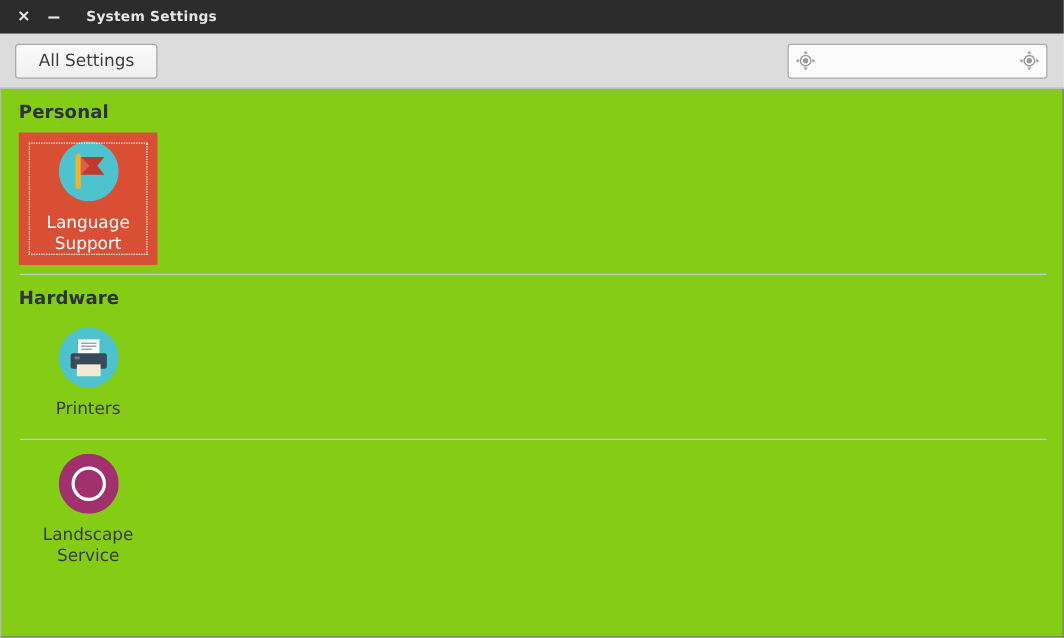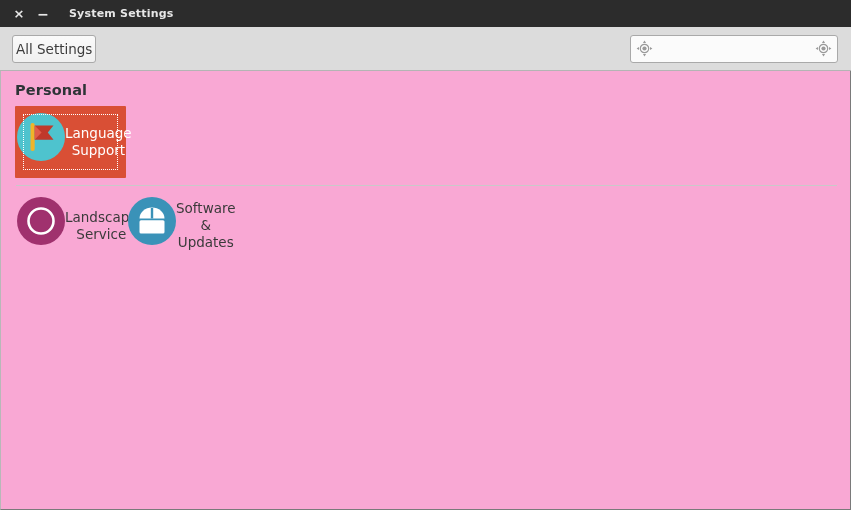--- a/index.html
+++ b/index.html
@@ -63,21 +63,21 @@
     background: #dcdcdc;
     border-bottom: 1px solid #b4b4b4;
     display: flex;
     align-items: center;
     padding: 0 12px;
     box-sizing: border-box;
     position: relative;
   }
   .all-settings-btn {
     height: 28px;
-    padding: 0 3px;
+    padding: 0 18px;
     display: flex;
     align-items: center;
     background: linear-gradient(to bottom, #fafafa, #f0f0f0);
     border: 1px solid #a9a9a9;
     border-radius: 3px;
     font-size: 13.5px;
     color: #3c3c3c;
     cursor: pointer;
     box-sizing: border-box;
   }
@@ -105,21 +105,21 @@
     color: #3c3c3c;
     font-family: "DejaVu Sans", "Liberation Sans", sans-serif;
     min-width: 0;
     padding: 0 4px;
   }
   .target-icon { width: 17px; height: 17px; flex: 0 0 17px; cursor: pointer; }
 
   
   .content {
     flex: 1 1 auto;
-    background: #f9a8d4;
+    background: #84cc16;
     border-left: 1px solid #b8b8b8;
     border-right: 1px solid #7a7a7a;
     border-bottom: 1px solid #7a7a7a;
     box-sizing: border-box;
     overflow: hidden;
     padding: 0;
   }
 
   .group { padding: 0; }
   .group-title {
@@ -139,21 +139,21 @@
     flex-wrap: wrap;
     align-items: flex-start;
     padding: 4px 0 0 14px;
   }
 
   .item {
     width: 111px;
     padding: 7px 2px 8px 2px;
     box-sizing: border-box;
     display: flex;
-    flex-direction: row;
+    flex-direction: column;
     align-items: center;
     cursor: pointer;
     border-radius: 2px;
   }
   .item .icon-wrap {
     width: 48px;
     height: 48px;
     display: block;
     margin-bottom: 9px;
   }
@@ -242,41 +242,52 @@
   </svg>
 </span>
             <span class="label">Language
 Support</span>
             <span class="focus-ring"></span>
           </div>
         </div>
       </div>
       <div class="group">
         <div class="separator"></div>
+        <div class="group-title">Hardware</div>
+        <div class="items-row">
+          <div class="item item-pos">
+            <span class="icon-wrap">
+  <svg viewBox="0 0 48 48" width="48" height="48" aria-hidden="true">
+    <circle cx="24" cy="24" r="24" fill="#4ec3ce"></circle>
+    <rect x="15.5" y="9.5" width="17" height="12" fill="#ffffff"></rect>
+    <g stroke="#9aa5ad" stroke-width="1.1">
+      <line x1="17.8" y1="12.6" x2="30.2" y2="12.6"></line>
+      <line x1="17.8" y1="15.0" x2="30.2" y2="15.0"></line>
+      <line x1="17.8" y1="17.4" x2="26.5" y2="17.4"></line>
+    </g>
+    <rect x="9.5" y="20.5" width="29" height="12.5" rx="2" fill="#394a5a"></rect>
+    <rect x="12.5" y="23.2" width="4.5" height="2.2" rx="1" fill="#6d7c8a"></rect>
+    <rect x="14.5" y="29.5" width="19" height="9.5" fill="#f2ead7"></rect>
+  </svg>
+</span>
+            <span class="label">Printers</span>
+          </div>
+        </div>
+      </div>
+      <div class="group">
+        <div class="separator"></div>
         <div class="items-row">
           <div class="item item-pos">
             <span class="icon-wrap">
   <svg viewBox="0 0 48 48" width="48" height="48" aria-hidden="true">
     <circle cx="24" cy="24" r="24" fill="#a0316e"></circle>
     <circle cx="24" cy="24" r="12.5" fill="none" stroke="#ffffff" stroke-width="2.6"></circle>
     <circle cx="24" cy="24" r="9.5" fill="#a0316e"></circle>
   </svg>
 </span>
             <span class="label">Landscape
 Service</span>
           </div>
-          <div class="item item-pos">
-            <span class="icon-wrap">
-  <svg viewBox="0 0 48 48" width="48" height="48" aria-hidden="true">
-    <circle cx="24" cy="24" r="24" fill="#3a92b8"></circle>
-    <path d="M11.5 21.5 A12.5 11 0 0 1 36.5 21.5 Z" fill="#ffffff"></path>
-    <rect x="11.5" y="23.2" width="25" height="13.3" rx="1.5" fill="#ffffff"></rect>
-    <rect x="22.8" y="11.0" width="2.4" height="10.5" fill="#3a92b8"></rect>
-  </svg>
-</span>
-            <span class="label">Software &amp;
-Updates</span>
-          </div>
         </div>
       </div>
     </div>
 
 </div>
 
 </body></html>

